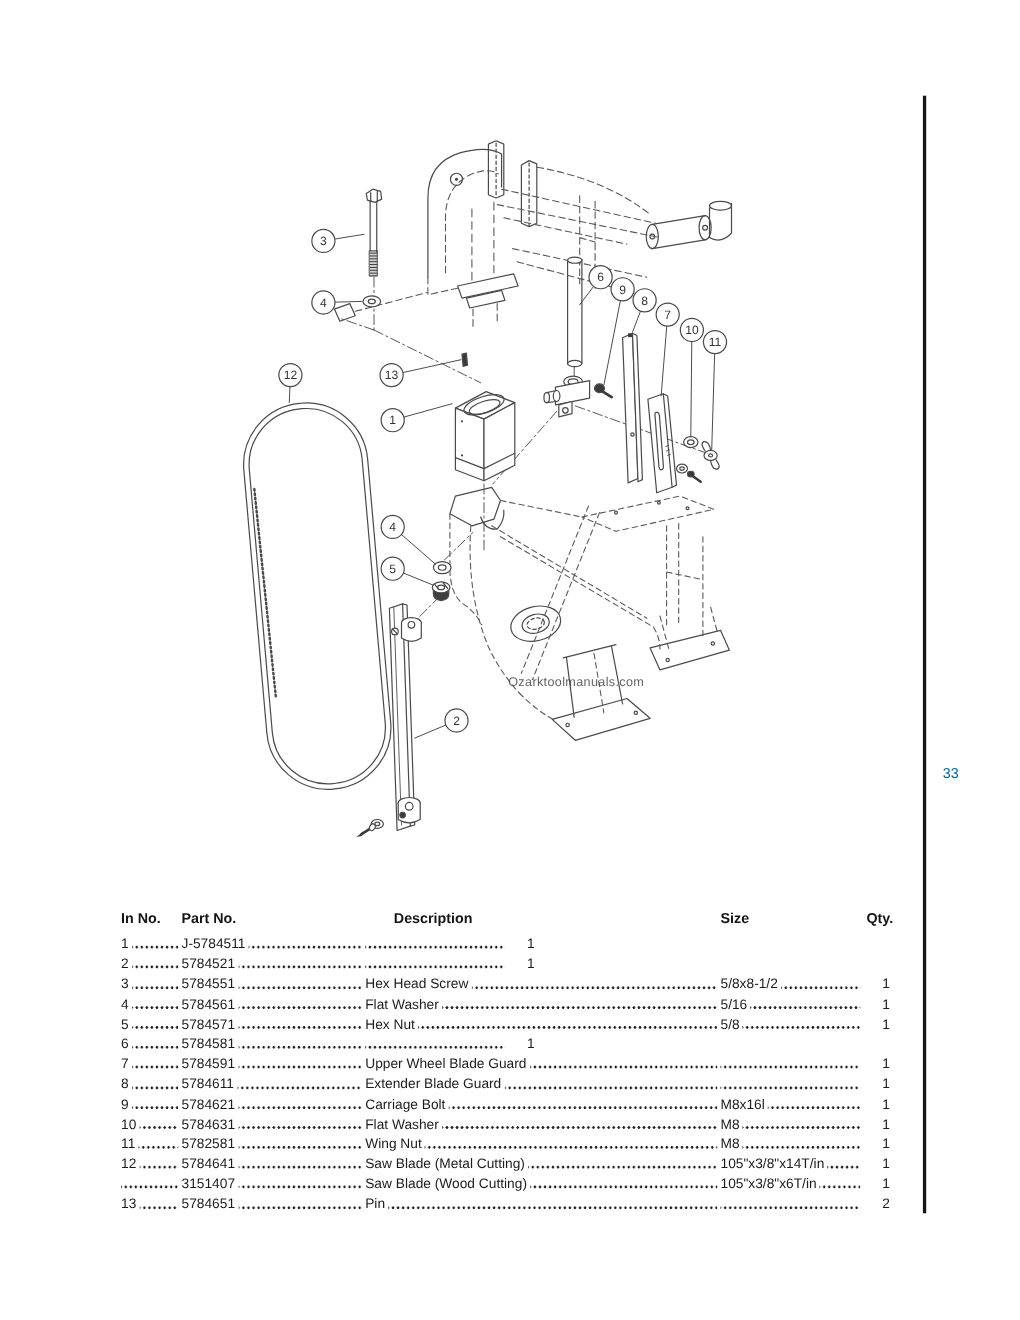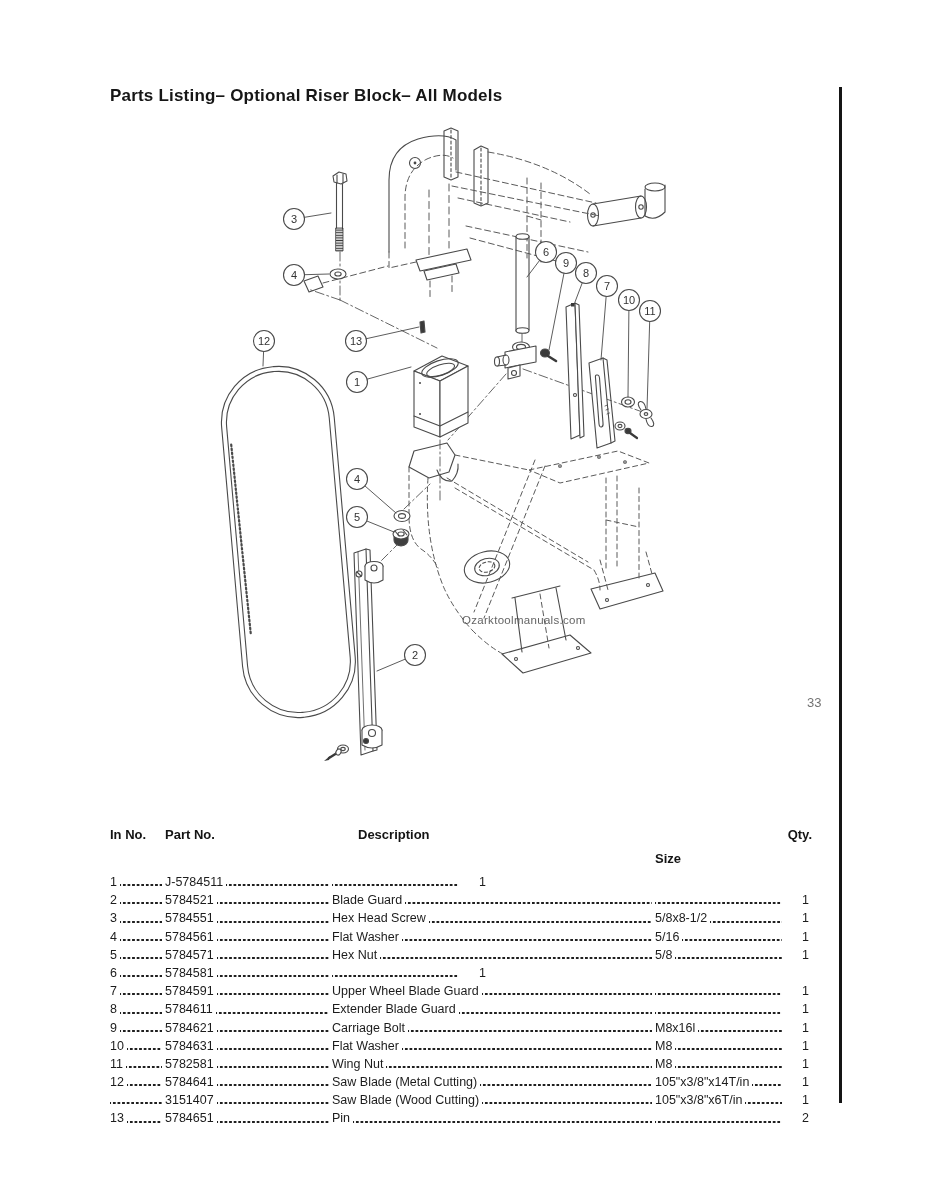--- a/index.html
+++ b/index.html
@@ -9,42 +9,41 @@
   }
   .title {
     position:absolute; left:110px; top:86px;
     font-size:17px; font-weight:bold; letter-spacing:0.2px; color:#161616;
     white-space:pre;
   }
   svg.diagram { position:absolute; left:0; top:0; }
   .watermark-text { font-family:"Liberation Sans", sans-serif; }
 
   .right-rule { position:absolute; left:839px; top:87px; width:2.5px; height:1016px; background:#151515; }
-  .page-number { position:absolute; left:807px; top:695px; font-size:13px; color:#737373; }
+  .page-number { position:absolute; left:857px; top:695px; font-size:13px; color:#0369a1; }
 
   .parts-table { position:absolute; left:110px; top:827px; width:702px; }
   .t-header { display:flex; font-weight:bold; font-size:13px; margin-bottom:7px; color:#141414; }
-  .h1 { width:55px; } .h2 { width:193px; } .h3 { flex:1; } .h4 { width:130px;margin-top:24px; } .h5 { width:27px; text-align:right; }
+  .h1 { width:55px; } .h2 { width:193px; } .h3 { flex:1; } .h4 { width:130px; } .h5 { width:27px; text-align:right; }
   .t-row { display:flex; height:18.2px; line-height:18.2px; font-size:12.5px; color:#1c1c1c; }
   .cell { display:flex; align-items:baseline; }
   .c1 { width:55px; } .c2 { width:167px; } .c3 { flex:1; } .c4 { width:130px;text-align:right; } .c5 { width:27px; justify-content:flex-end; }
   .txt { white-space:pre; padding-right:3px; }
   .dots {
     flex:1; align-self:stretch; margin-right:3px;
     background-image:radial-gradient(circle, #1f1f1f 1.05px, transparent 1.35px);
     background-size:4.6px 4px; background-repeat:repeat-x;
     background-position:left 2px bottom 4px;
   }
 </style>
 </head>
 <body>
 
 <div class="page">
 
-  <div class="title">Parts Listing– Optional Riser Block– All Models</div>
 
   <svg class="diagram" width="927" height="810" viewBox="0 0 927 810" fill="none" stroke="#4a4a4a" stroke-width="1.1" stroke-linecap="round" stroke-linejoin="round">
 
     <defs>
       <pattern id="threads" width="7" height="2.6" patternUnits="userSpaceOnUse">
         <path d="M0,1.3 H7" stroke="#3a3a3a" stroke-width="1.3"></path>
       </pattern>
     </defs>
 
     <g>
@@ -348,24 +347,20 @@
         </div>
         <div class="t-row">
           <span class="cell c1">
             <span class="txt">2</span>
             <span class="dots"></span>
           </span>
           <span class="cell c2">
             <span class="txt">5784521</span>
             <span class="dots"></span>
           </span>
-          <span class="cell c3">
-            <span class="txt">Blade Guard</span>
-            <span class="dots"></span>
-          </span>
           <span class="cell c4">
             <span class="dots"></span>
           </span>
           <span class="cell c5">
             <span class="txt">1</span>
           </span>
         </div>
         <div class="t-row">
           <span class="cell c1">
             <span class="txt">3</span>

